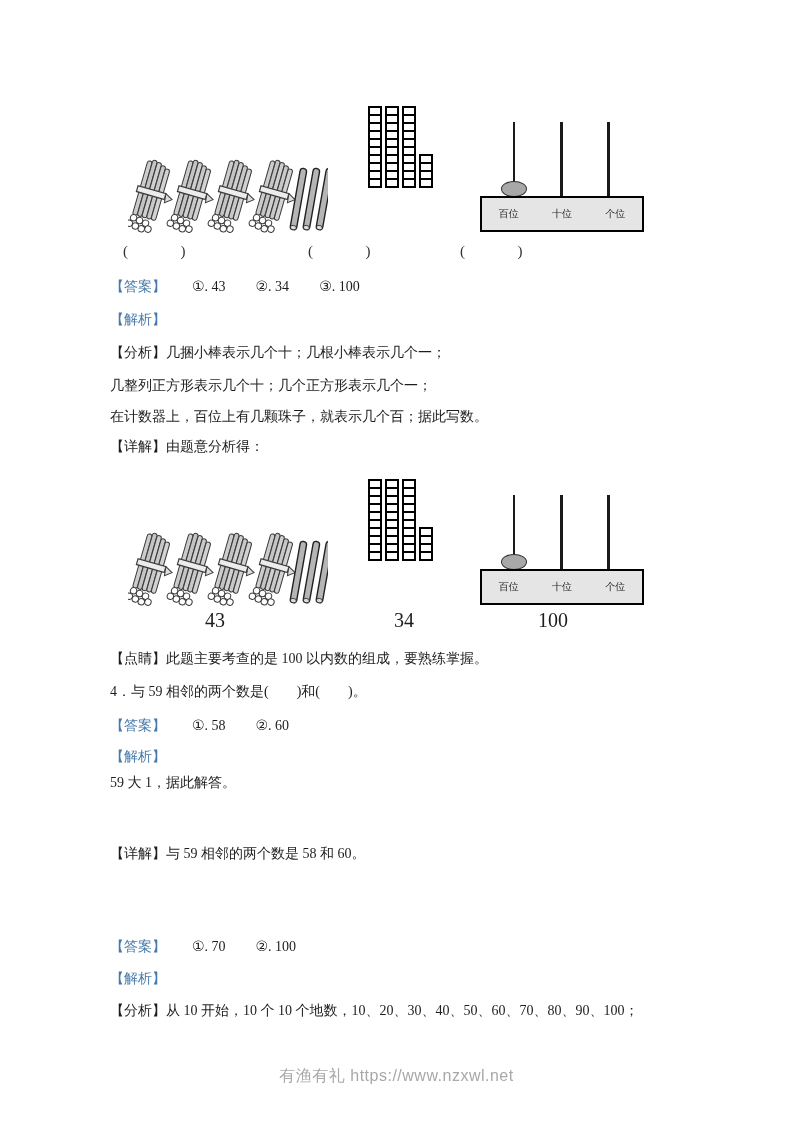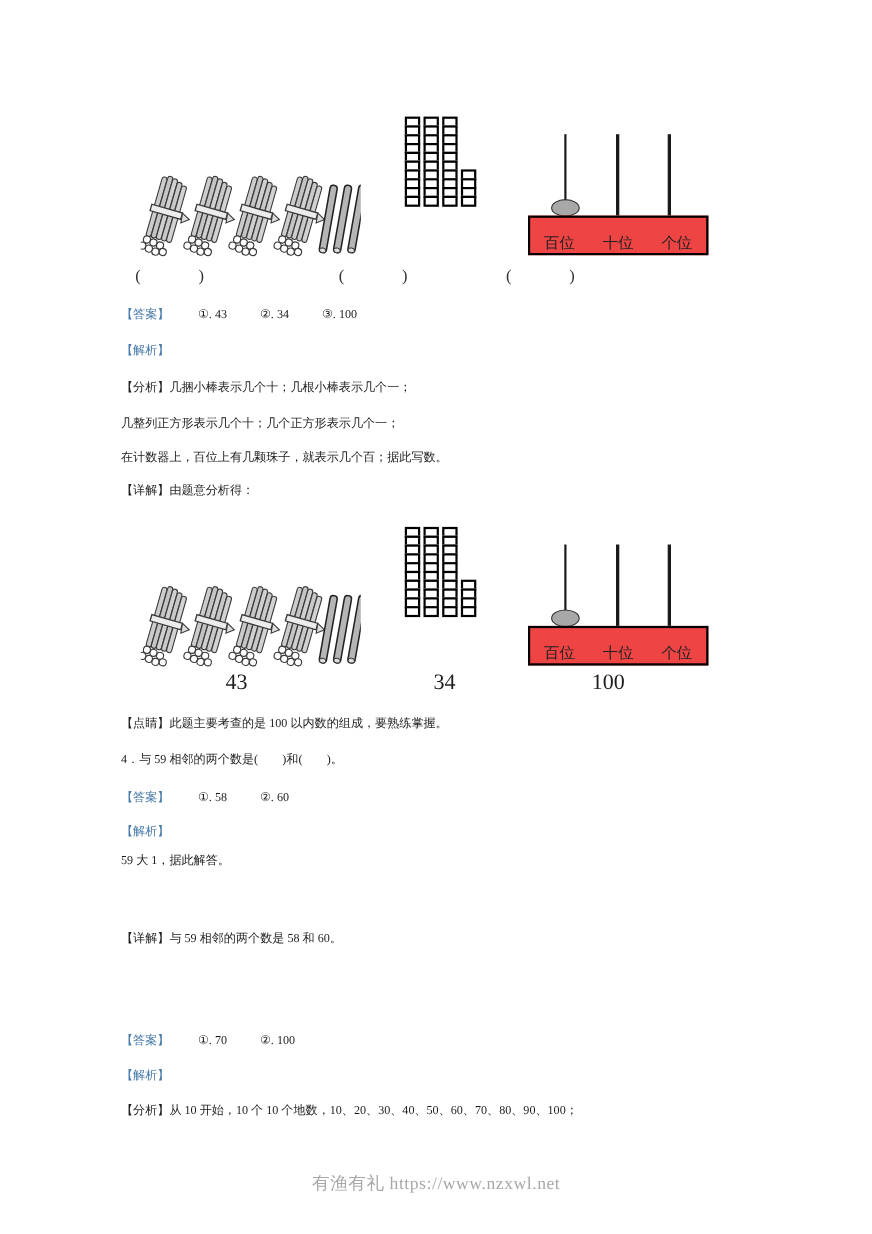--- a/index.html
+++ b/index.html
@@ -6,21 +6,21 @@
   html,body{background:#ffffff}
   body{
     width:793px;height:1122px;
     font-family:"Liberation Serif","DejaVu Serif","DejaVu Sans",serif;
     color:#222;
   }
   .page{position:relative;width:793px;height:1122px;background:#fff;overflow:hidden}
 
   
   .line{
-    position:absolute;left:110px;font-size:11px;line-height:21px;
+    position:absolute;left:110px;font-size:14px;line-height:21px;
     white-space:nowrap;color:#1d1d1d;
   }
   .blue{color:#4679A9}
   .ai{margin-left:30px}
   .ai.first{margin-left:26px}
 
   
   .figure{position:absolute;left:128px;width:560px;height:162px}
   .sticks{position:absolute;left:0;top:58px;width:200px;height:84px}
   .squares{position:absolute;left:240px;top:6px;display:flex;align-items:flex-end;gap:3px}
@@ -32,34 +32,34 @@
   .abacus .post{position:absolute;top:0;height:74px;background:#1a1a1a}
   .abacus .p1{left:33px;width:2px}
   .abacus .p2{left:80px;width:3px}
   .abacus .p3{left:127px;width:3px}
   .abacus .bead{
     position:absolute;left:21px;top:59px;width:26px;height:16px;
     background:#a8a8a8;border:1.5px solid #333;border-radius:50%;
   }
   .abacus .base{
     position:absolute;left:0;bottom:0;width:164px;height:36px;
-    border:2px solid #000;background:#ef4444;
-    display:flex;justify-content:space-around;align-items:flex-end;
-    font-size:14px;color:#222;
+    border:2px solid #000;background:#e5e5e5;
+    display:flex;justify-content:space-around;align-items:center;
+    font-size:10px;color:#222;
   }
   .fig-label{position:absolute;top:136px;transform:translateX(-50%);font-size:20px;color:#1d1d1d}
 
   
   .brackets-row{position:absolute;top:243px;left:0;width:793px;height:22px}
   .brackets-row span{position:absolute;font-size:15px;color:#333;white-space:pre}
 
   
   .footer{
     position:absolute;top:1066px;left:0;width:793px;text-align:center;
-    font-family:Liberation Serif, serif;
+    font-family:Liberation Sans, sans-serif;
     font-size:16px;color:#a8a8a8;letter-spacing:.5px;
   }
 </style>
 </head>
 <body>
 
 <svg width="0" height="0" style="position:absolute" aria-hidden="true">
   <defs>
     <g id="bundle">
       <g transform="rotate(16 20 42)" stroke="#3a3a3a">

